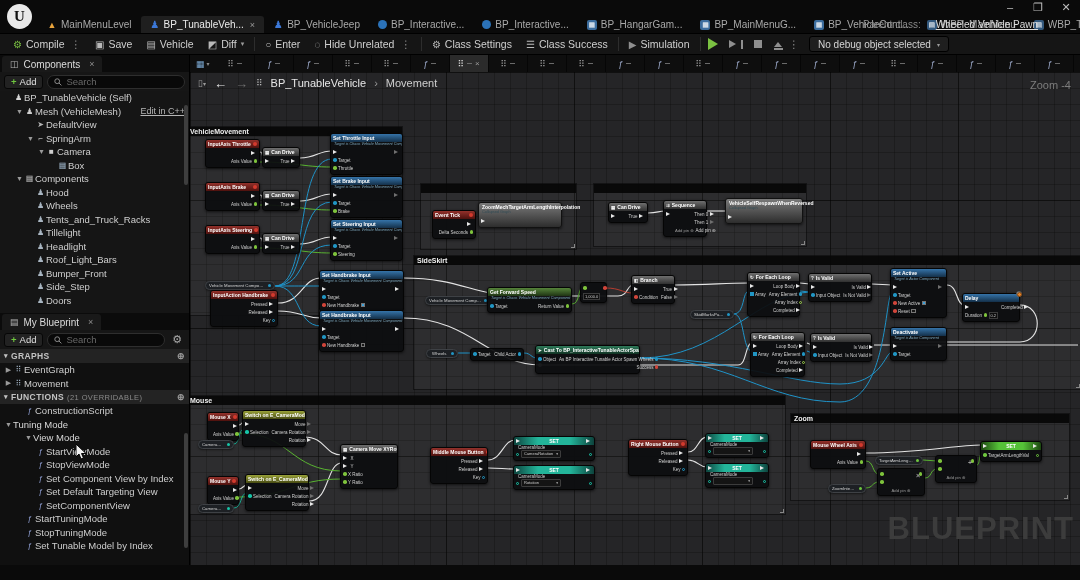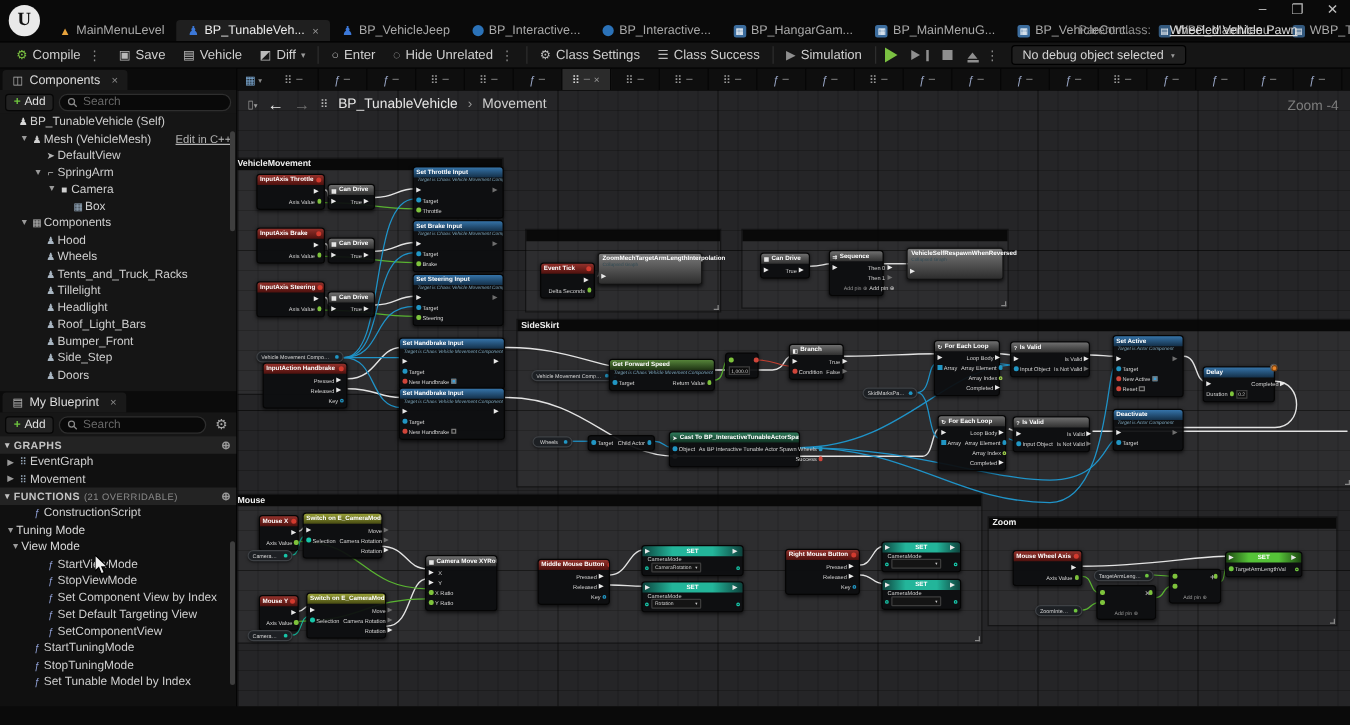--- a/index.html
+++ b/index.html
@@ -456,21 +456,21 @@
       <div id="functions-list">
           <div class="trow" style="padding-left: 15px;">
             <span class="caret"></span>
             <span class="ticn" style="color: rgb(143, 159, 212); font-style: italic;">ƒ</span>
             <span>ConstructionScript</span>
           </div>
           <div class="trow catrow" style="padding-left: 4px;">
             <span class="caret">▼</span>
             <span>Tuning Mode</span>
           </div>
-          <div class="trow catrow" style="padding-left: 8px;">
+          <div class="trow catrow" style="padding-left: 24px;">
             <span class="caret">▼</span>
             <span>View Mode</span>
           </div>
           <div class="trow" style="padding-left: 26px;">
             <span class="caret"></span>
             <span class="ticn" style="color: rgb(143, 159, 212); font-style: italic;">ƒ</span>
             <span>StartViewMode</span>
           </div>
           <div class="trow" style="padding-left: 26px;">
             <span class="caret"></span>
@@ -1714,20 +1714,21 @@
               </div>
               <div class="ncol">
                 <div class="prow rt">
                   <span class="pring" style="border-color: rgb(111, 198, 63);"></span>
                 </div>
               </div>
             </div>
           </div>
         </div>
       <div class="reroute" style="left:827px;top:220px"></div>
+      <div id="watermark">BLUEPRINT</div>
     </div>
   </div>
 
 
   <svg id="cursor" style="left:76px;top:444px" width="11" height="16" viewBox="0 0 11 16">
     <polygon points="0,0 0,13 3,10 5,15 7.5,14 5.5,9.5 10,9.5" fill="#f0f0f0" stroke="#000" stroke-width="1"></polygon>
   </svg>
 </div>
 
 </body></html>

